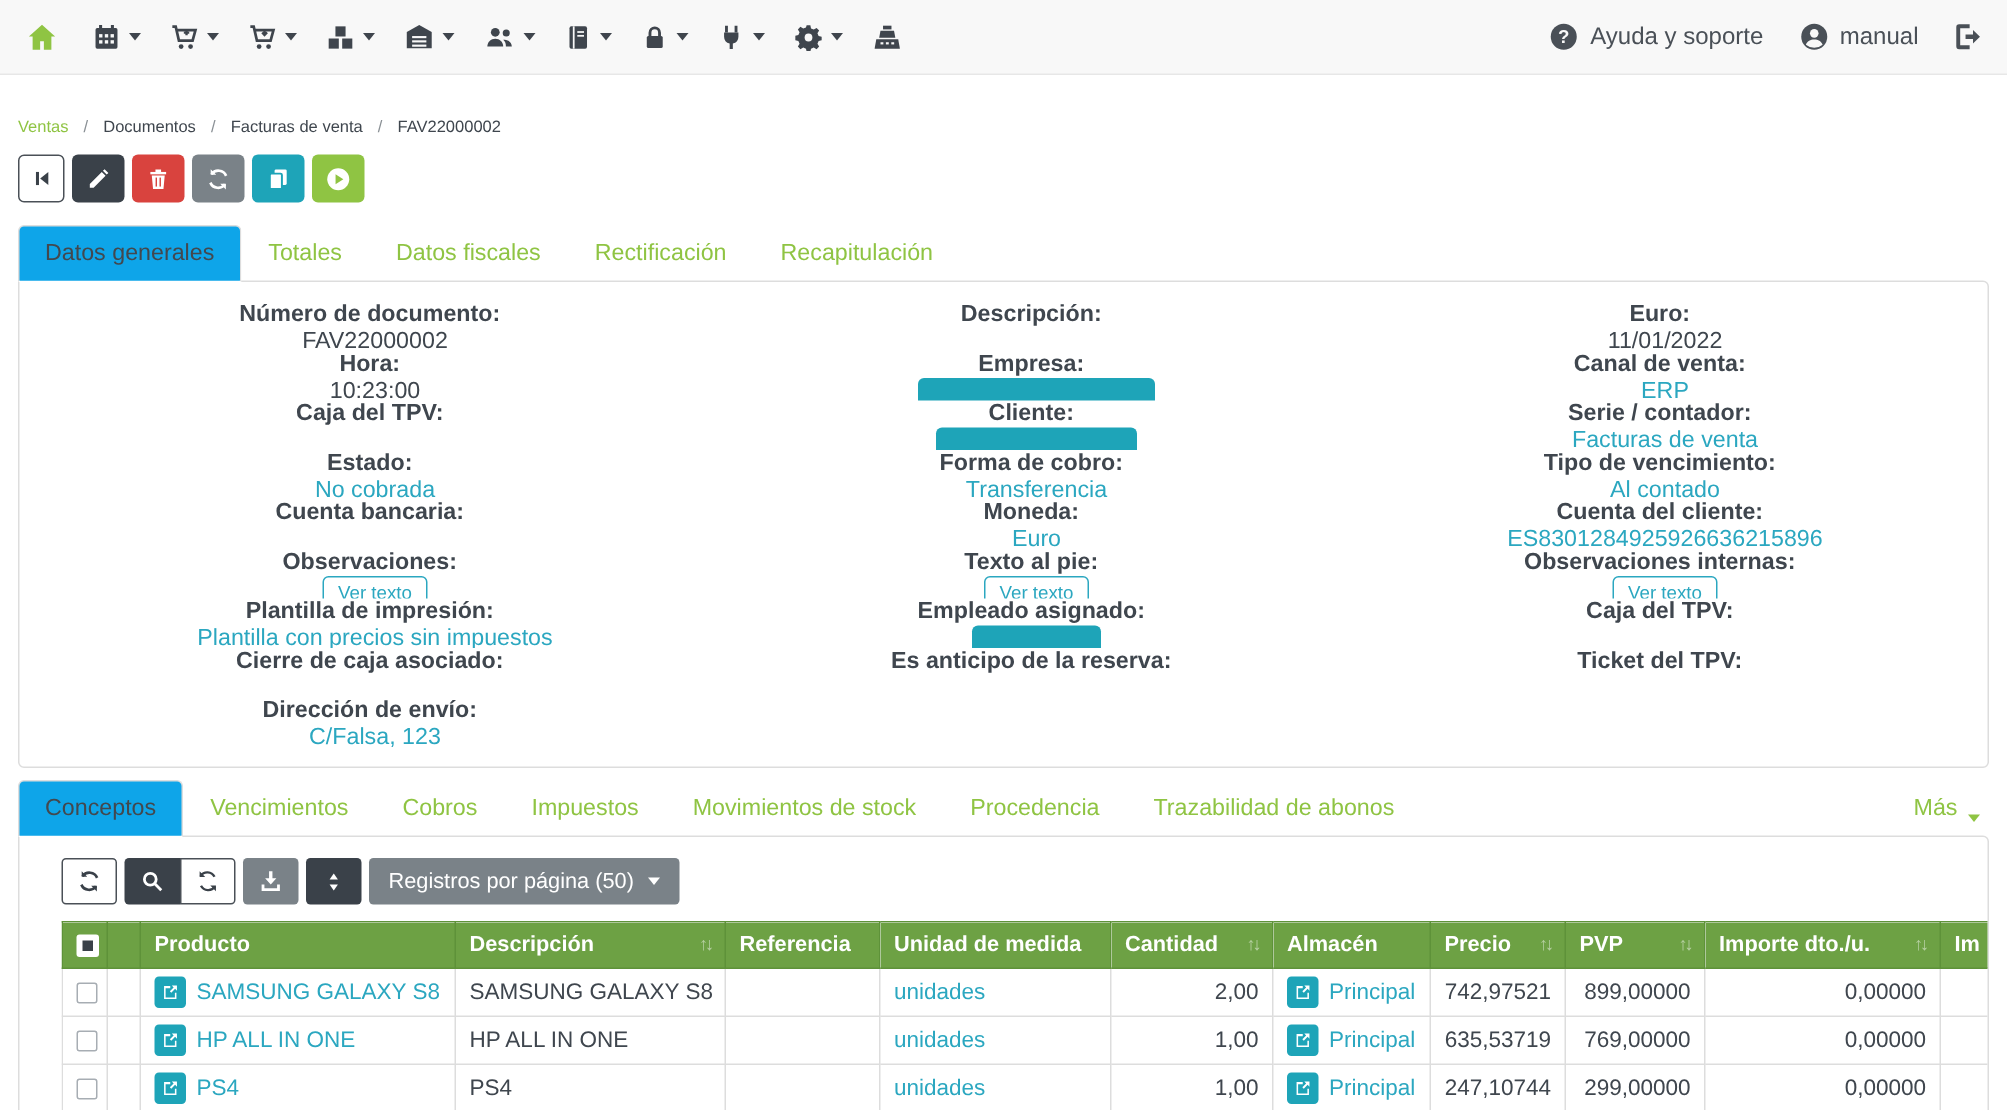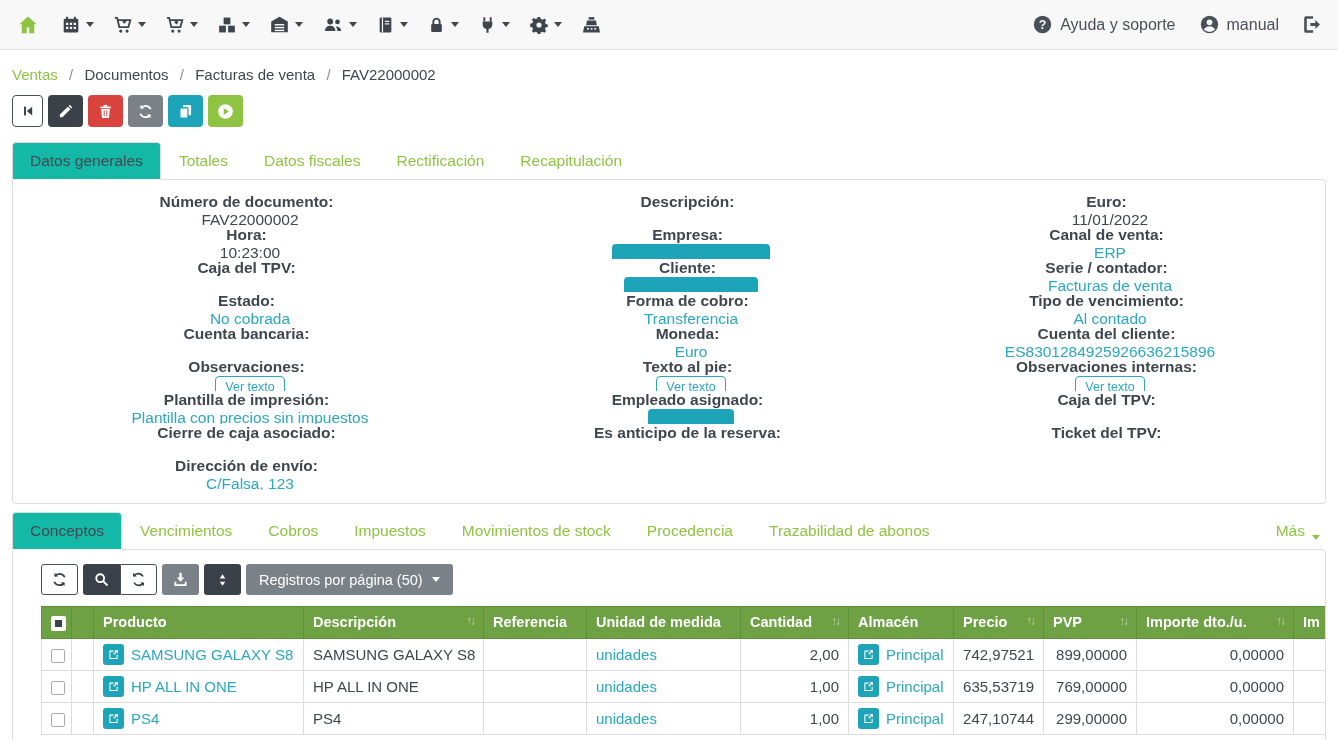--- a/index.html
+++ b/index.html
@@ -17,37 +17,37 @@
           display:flex;align-items:center;padding:0 16px;}
   .nav-left{display:flex;align-items:center;}
   .nav-item{display:flex;align-items:center;gap:6px;padding:6px 10px;color:#3f454d;cursor:pointer;}
   .nav-item.home{color:var(--green);padding-left:2px;padding-right:14px;}
   .caret{width:0;height:0;border-left:4px solid transparent;border-right:4px solid transparent;
          border-top:5px solid #3f454d;display:inline-block;}
   .nav-right{margin-left:auto;display:flex;align-items:center;gap:24px;color:#4a5057;font-size:16px;}
   .nav-right .nav-link{display:flex;align-items:center;gap:8px;cursor:pointer;}
   
   .content{padding:0 12px;}
-  .breadcrumb{margin:16px 0 12px;font-size:15px;color:var(--txt);}
+  .breadcrumb{margin:29px 0 12px;font-size:11px;color:var(--txt);}
   .breadcrumb a{color:var(--green);text-decoration:none;}
   .breadcrumb .sep{color:#8a9095;margin:0 7px;}
   .actions{display:flex;gap:5px;margin-bottom:15px;}
   .abtn{width:35px;height:32px;border-radius:4px;border:none;display:inline-flex;
         align-items:center;justify-content:center;cursor:pointer;color:#fff;padding:0;}
   .abtn.first{background:#fff;border:1px solid #4a5057;color:var(--charcoal);width:31px;}
   .abtn.dark{background:var(--charcoal)}
   .abtn.red{background:var(--red)}
   .abtn.gray{background:var(--gray)}
   .abtn.teal{background:var(--teal)}
   .abtn.green{background:var(--green)}
   
   .tabs-row{display:flex;align-items:flex-end;position:relative;}
   .tab{padding:9px 17px;font-size:15.5px;color:var(--green);cursor:pointer;
        border:1px solid transparent;border-radius:4px 4px 0 0;margin-bottom:-1px;z-index:2;}
-  .tab.active{background:#14b8a6;border-color:var(--border) var(--border) #fff;color:#43484e;}
+  .tab.active{background:#0ea5e9;border-color:var(--border) var(--border) #fff;color:#43484e;}
   .panel{border:1px solid var(--border);border-radius:0 4px 4px 4px;background:#fff;}
   .tabs-spacer{flex:1}
   .more{display:flex;align-items:flex-end;gap:7px;color:var(--green);font-size:15.5px;
         padding:9px 6px;cursor:pointer;}
   .more .caret{border-top-color:var(--green)}
   
   .details{display:grid;grid-template-columns:442px 440px 1fr;padding:13px 16px;}
   .field{height:33px;display:flex;align-items:center;font-size:15.5px;white-space:nowrap;overflow:hidden;flex-direction:column;}
   .flabel{font-weight:bold;margin-right:7px;}
   .fvalue{color:var(--txt)}

